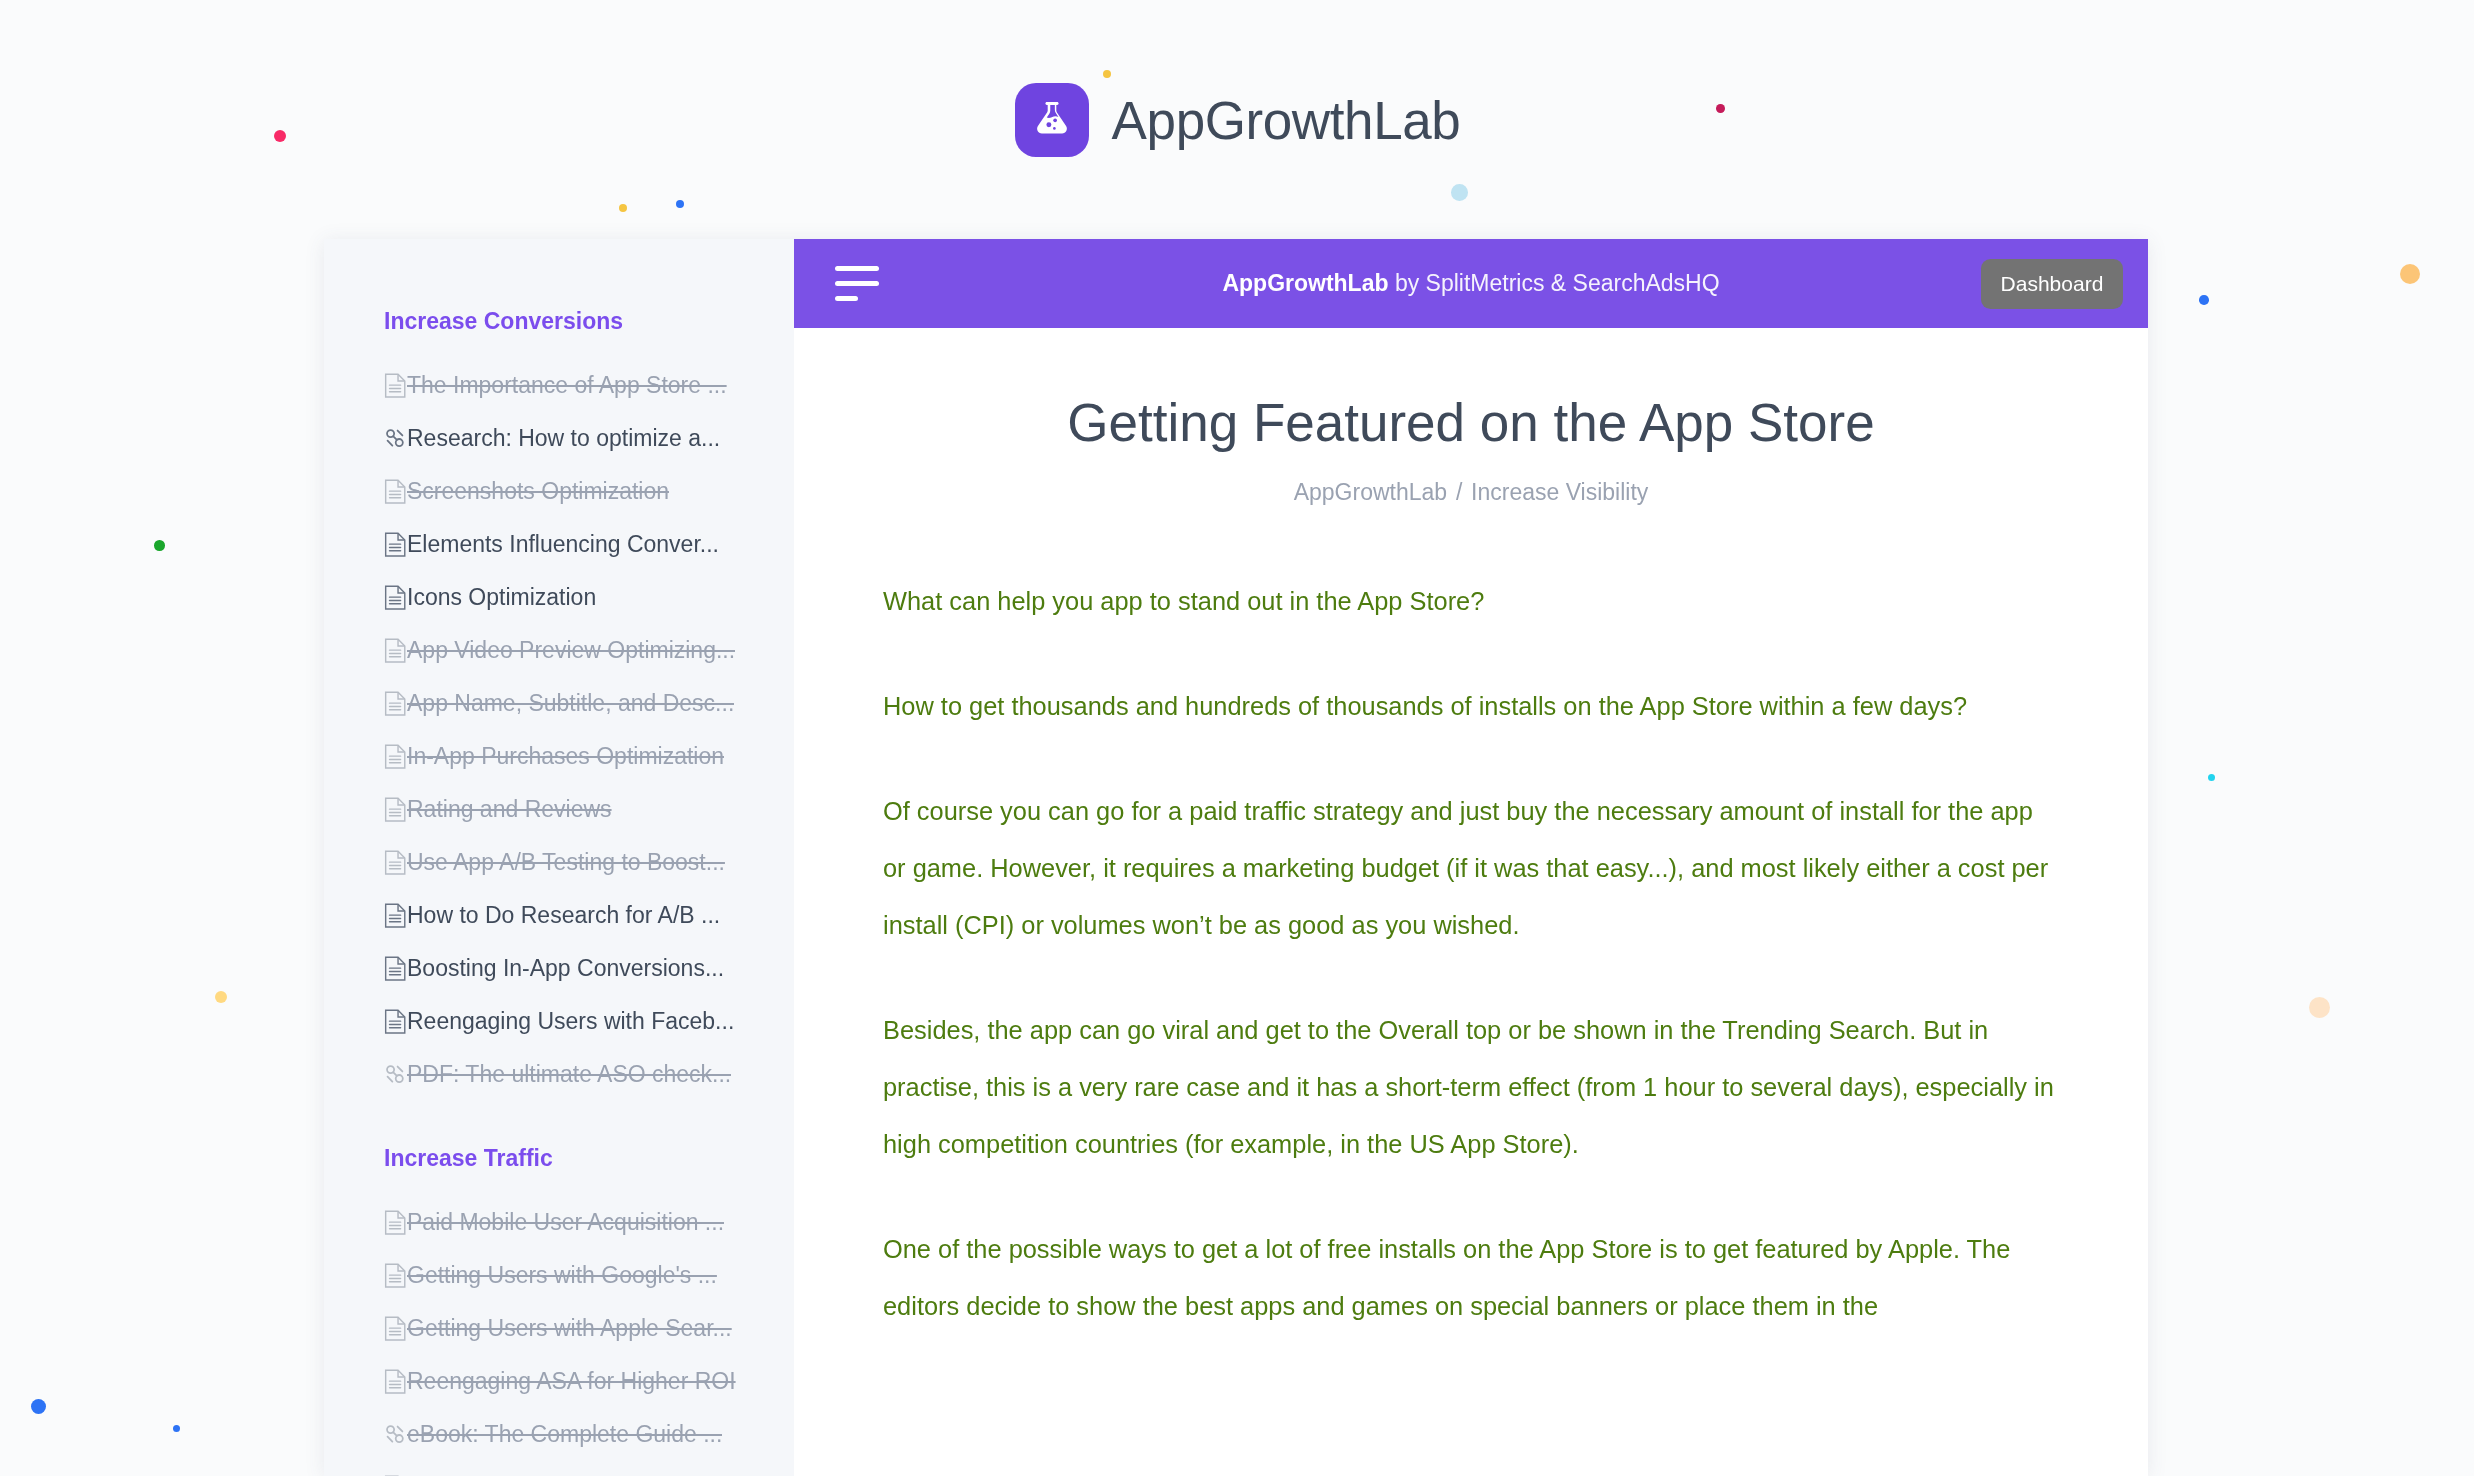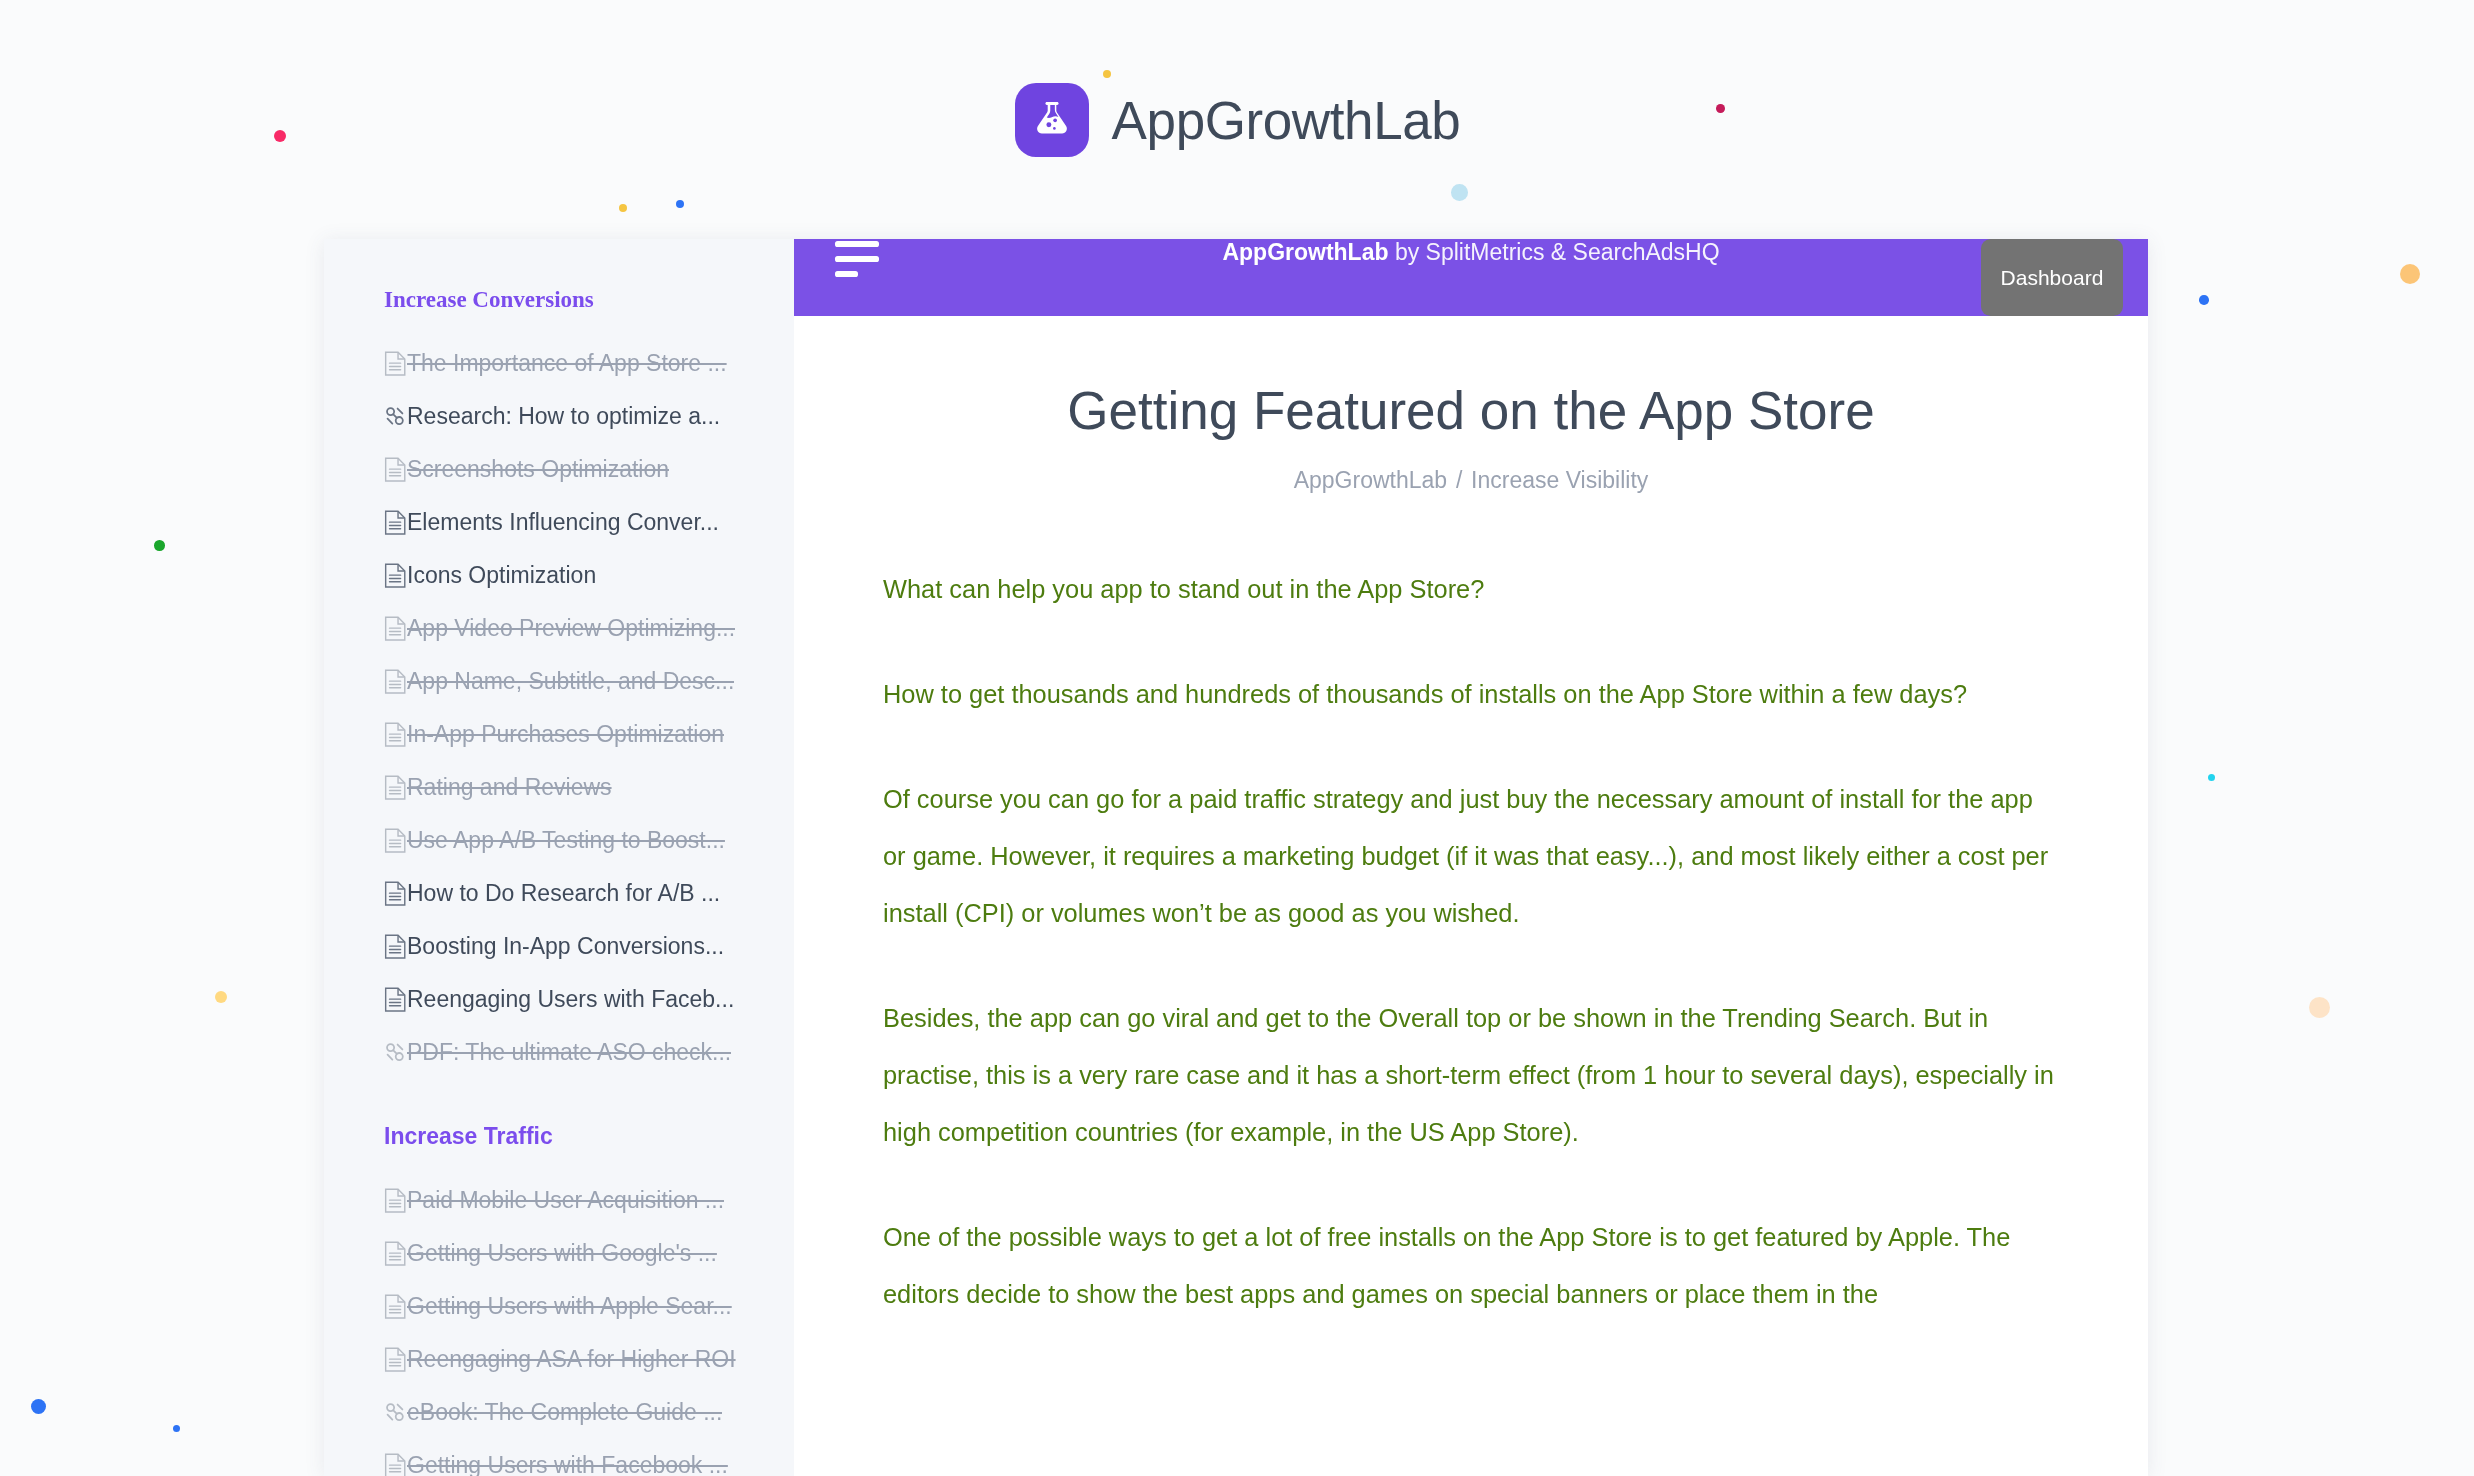--- a/index.html
+++ b/index.html
@@ -71,21 +71,21 @@
     overflow: hidden;
     position: relative;
   }
   .side-group { padding: 0 0 0 0; }
   .side-title {
     font-size: 23px;
     font-weight: 700;
     color: #7b4ded;
     padding: 0 0 0 60px;
   }
-  .side-group-1 .side-title { margin-top: 48px; font-family: Liberation Serif, serif; }
+  .side-group-1 .side-title { margin-top: 69px; }
   .side-group-2 .side-title { margin-top: 44px; }
   .side-list { margin-top: 24px; }
   .side-item {
     display: flex;
     align-items: center;
     height: 53px;
     padding-left: 60px;
     cursor: pointer;
   }
   .side-item .ico { width: 23px; height: 25.4px; flex: none; display: block; }
@@ -105,24 +105,25 @@
 
   
   .main {
     flex: 1;
     background: #ffffff;
     display: flex;
     flex-direction: column;
     min-width: 0;
   }
   .topbar {
-    height: 77px;
+    height: 89px;
     flex: none;
     background: #7b51e6;
     display: flex;
+    align-items: center;
     padding: 0 25.4px 0 41px;
     position: relative;
   }
   .burger {
     width: 44px; height: 40px;
     display: flex;
     flex-direction: column;
     justify-content: center;
     gap: 9.6px;
     cursor: pointer;

